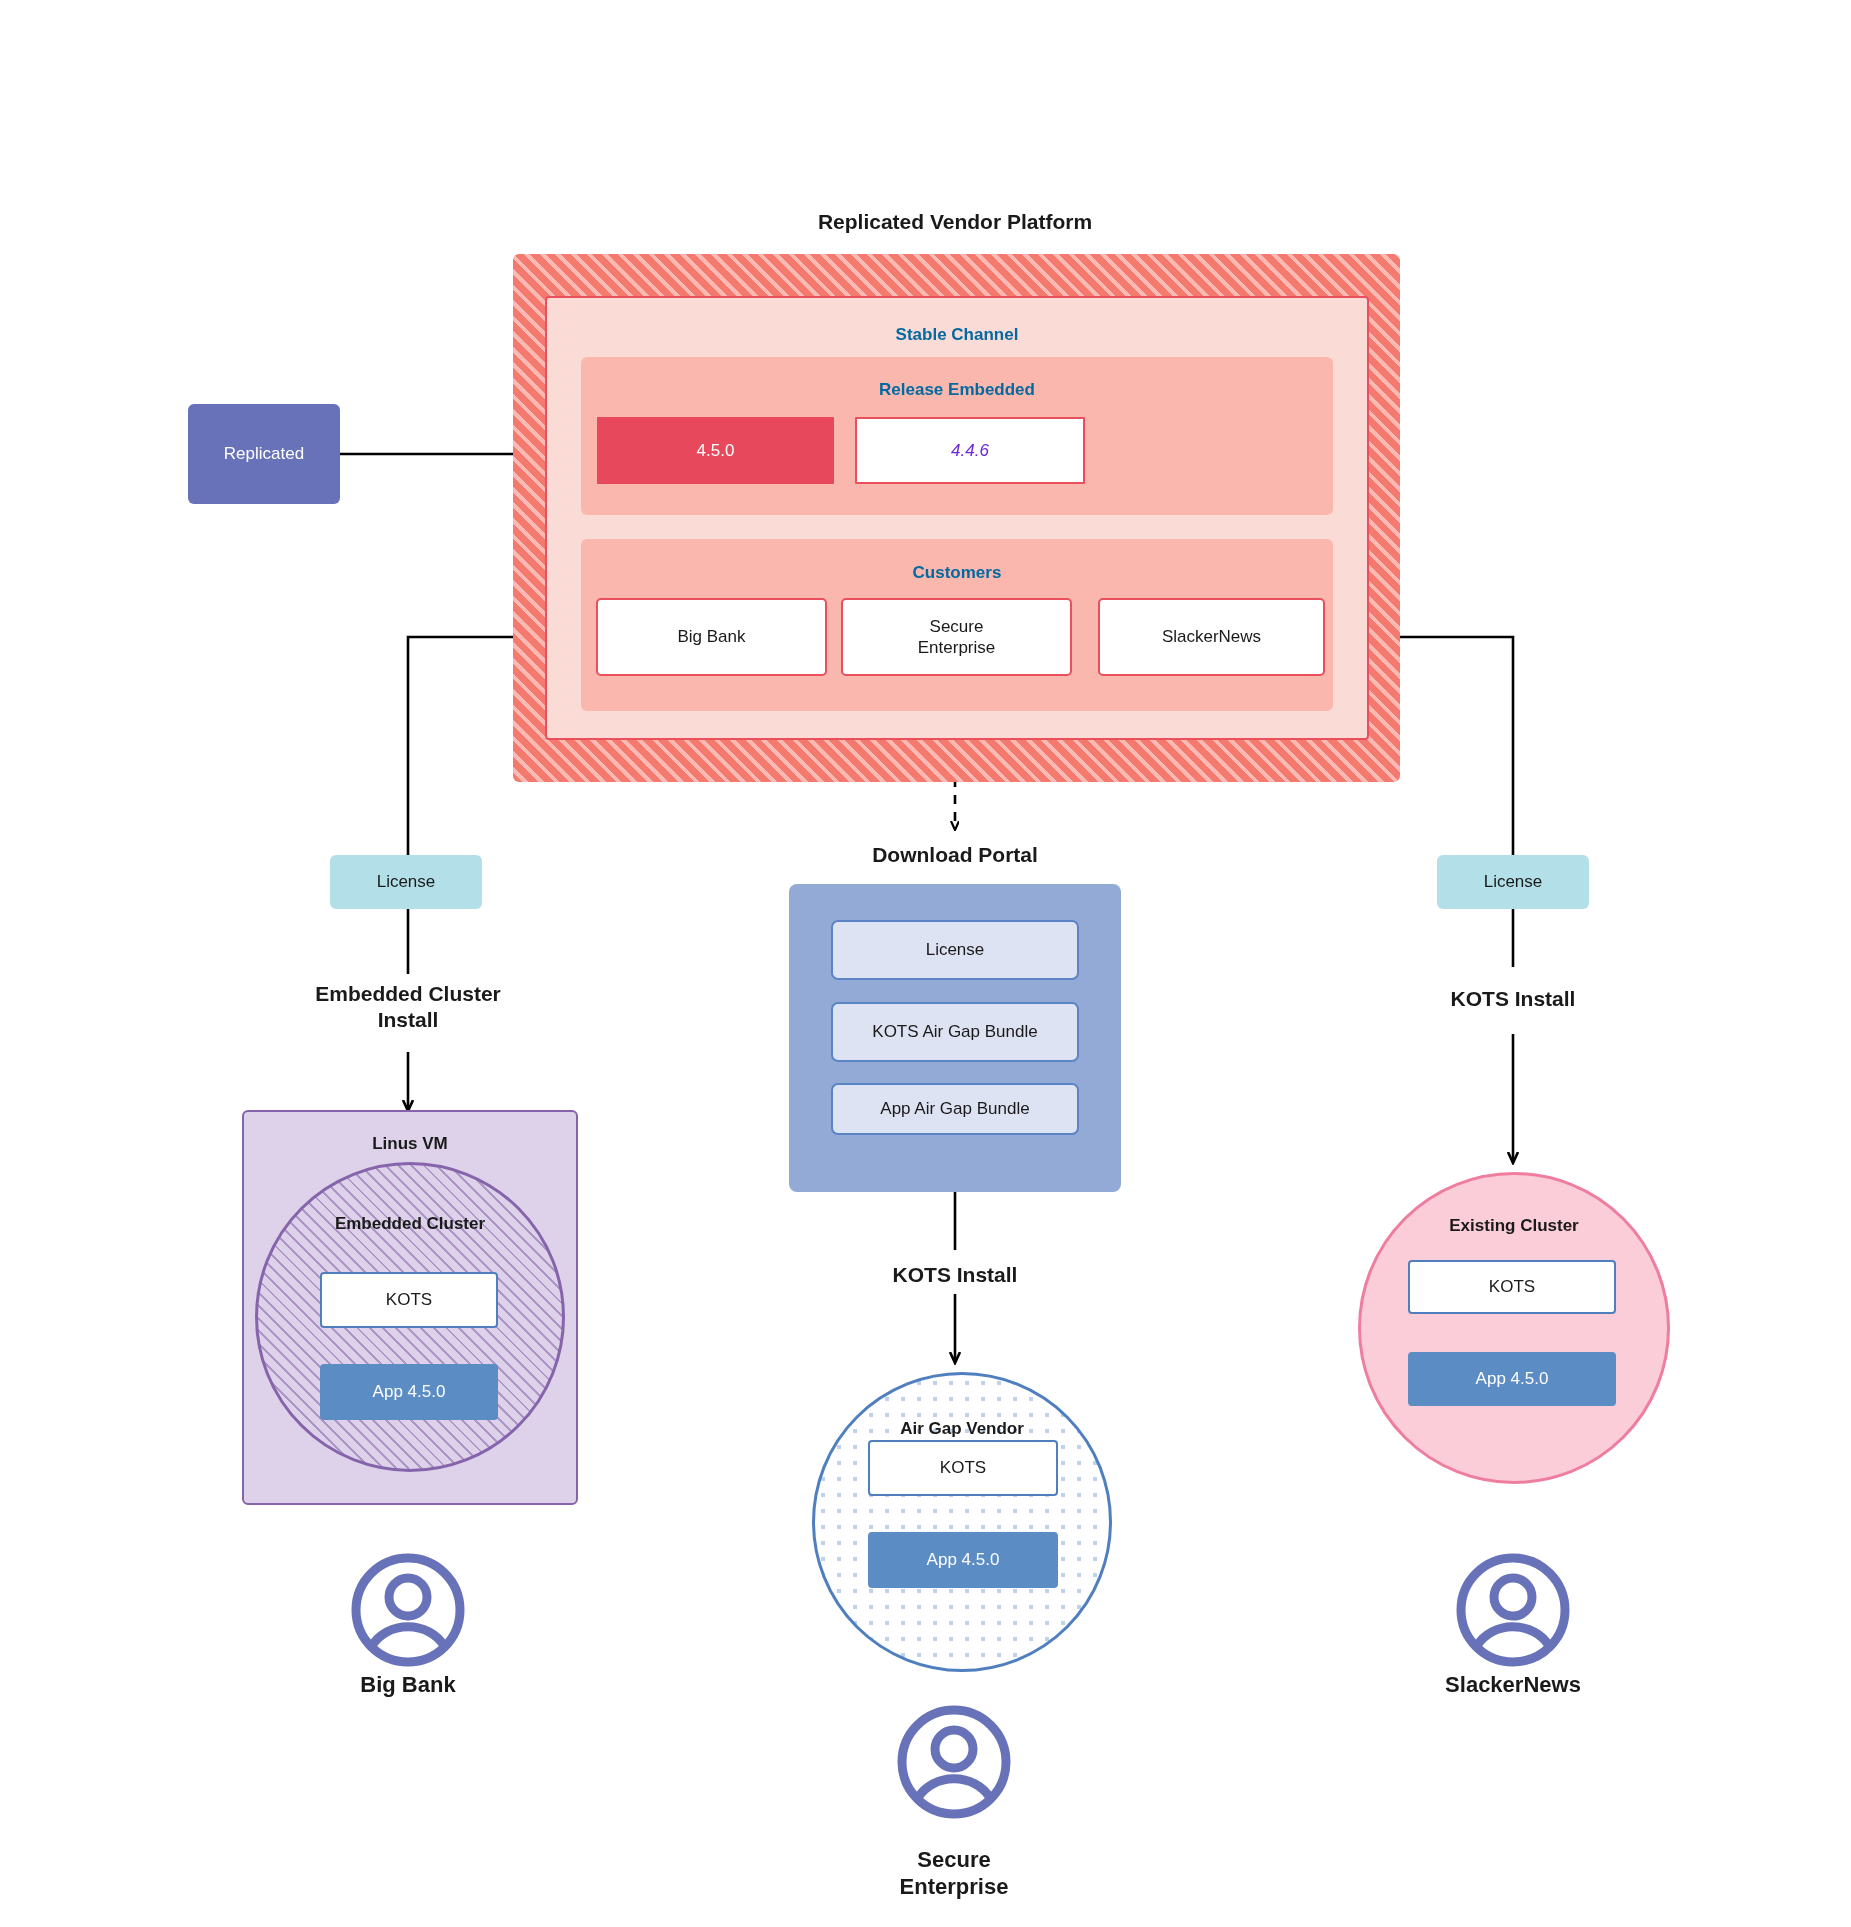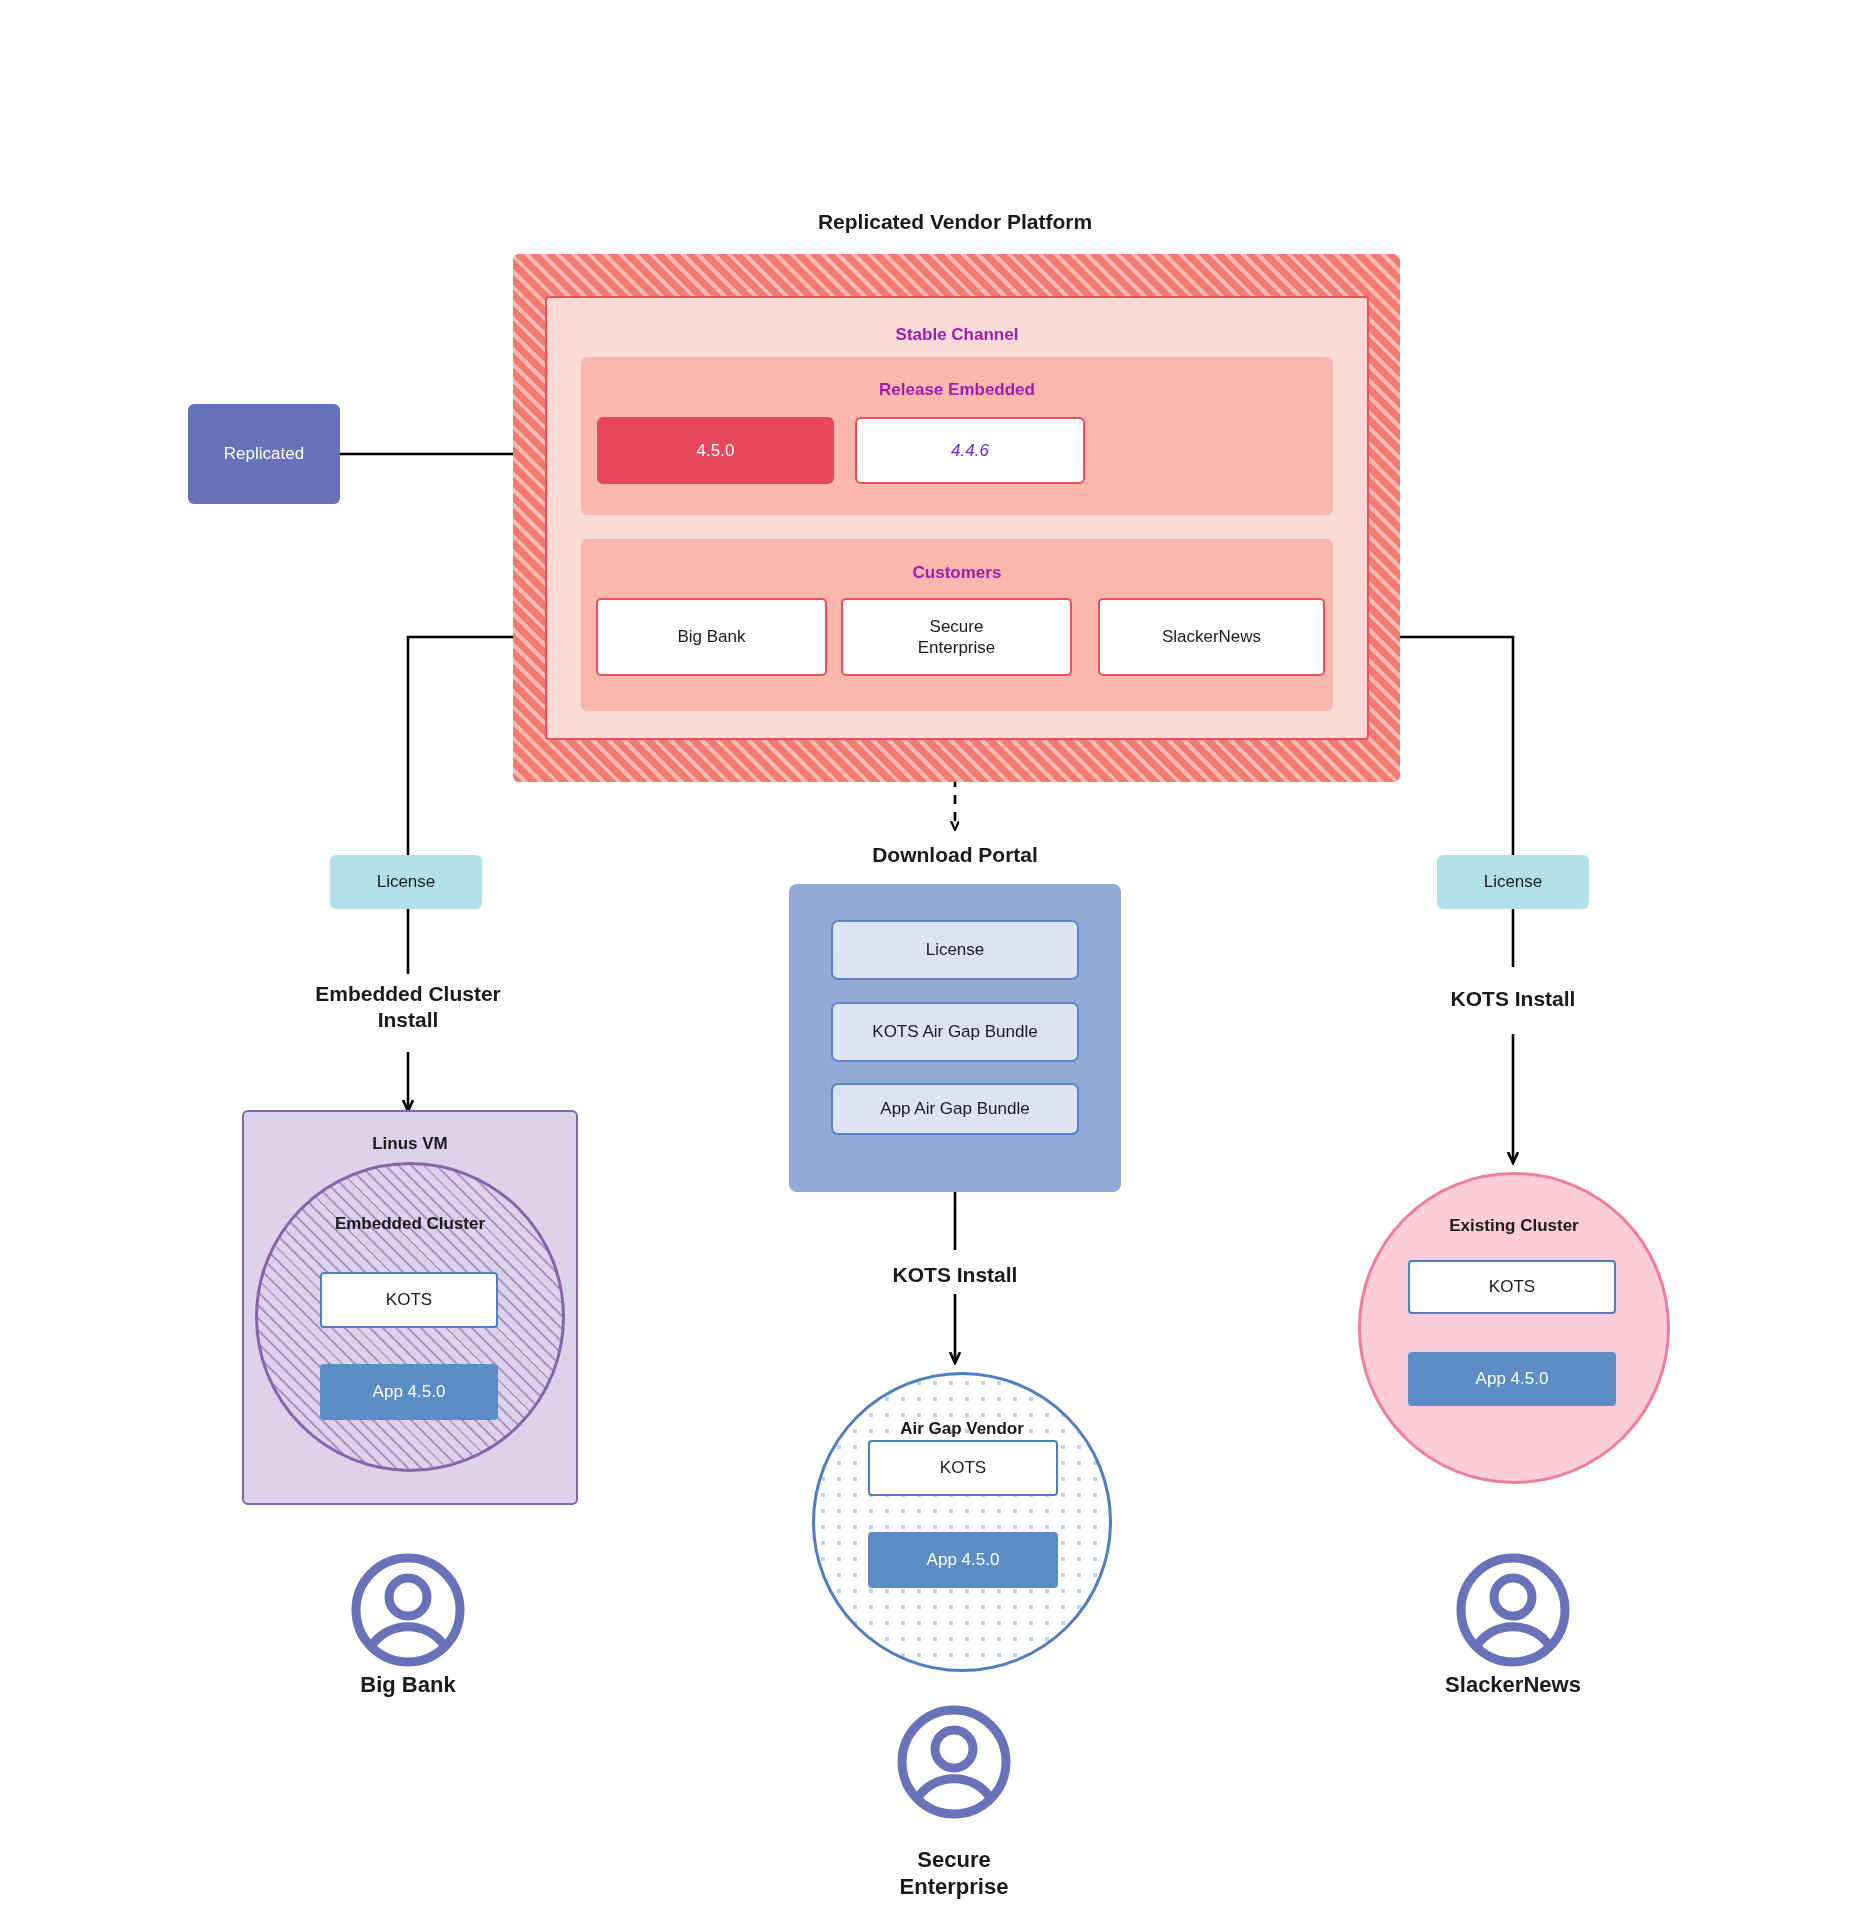--- a/index.html
+++ b/index.html
@@ -28,21 +28,21 @@
     color: #1a1a1a;
     line-height: 1.25;
     white-space: pre-line;
   }
 
   
   .title-main {
     font-size: 21px; font-weight: 700; color: #1a1a1a;
   }
   .title-sub {
-    font-size: 20px; font-weight: 700; color: #a21caf;
+    font-size: 20px; font-weight: 700; color: #0369a1;
   }
   .edge-label {
     font-size: 21px; font-weight: 700; color: #1a1a1a;
   }
   .cust-name {
     font-size: 22px; font-weight: 700; color: #1a1a1a;
   }
 
   
   .platform-outer {
@@ -57,21 +57,21 @@
   .channel-box {
     background: #fbdbd6;
     border: 2px solid #ea4f5e;
     border-radius: 4px;
   }
   .inner-group {
     background: #f9b7ad;
     border-radius: 6px;
   }
   .rel-box {
-    border-radius: 6px;
+    border-radius: 1px;
     border: 2px solid #ea4f5e;
     font-size: 17px;
     text-align: right;
   }
   .rel-box.current { background: #e8485b; border-color: #e8485b; color: #ffffff; }
   .rel-box.old     { background: #ffffff; color: #6d28d9; font-style: italic; }
 
   .cust-box {
     background: #ffffff;
     border: 2px solid #ea4f5e;

